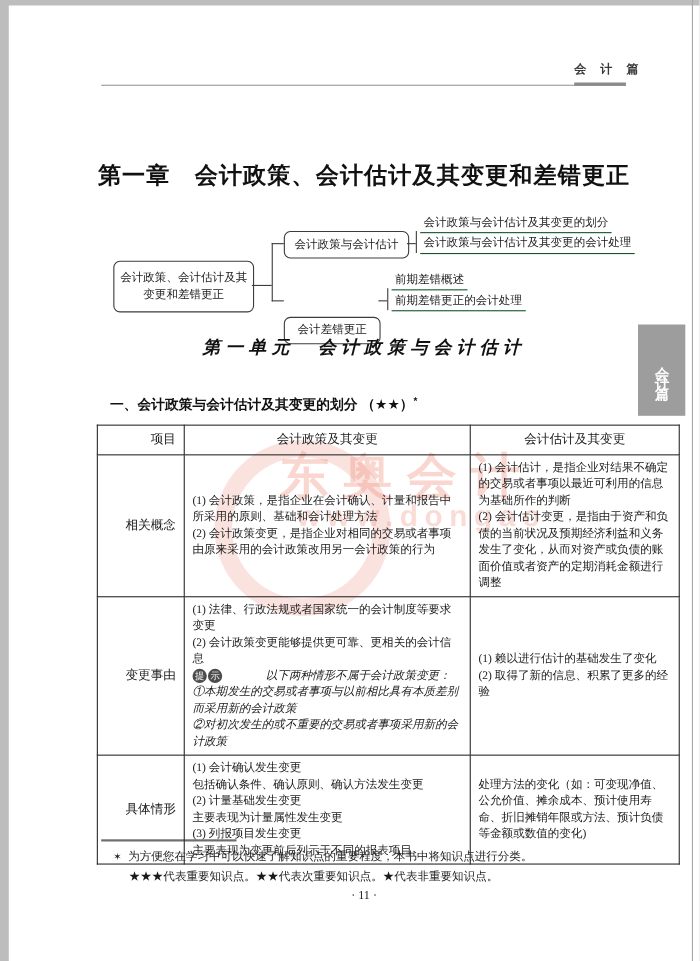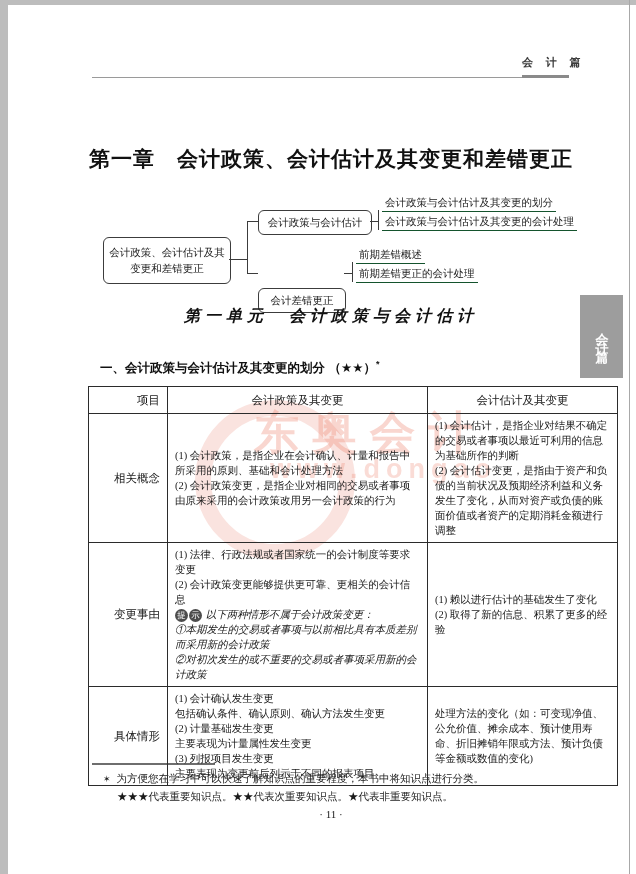--- a/index.html
+++ b/index.html
@@ -40,21 +40,21 @@
     table-layout:fixed;z-index:2;background:transparent;}
   .tbl td,.tbl th{border:1px solid #2b2b2b;padding:4px 7px;font-size:10.5px;
     line-height:15px;color:#1a1a1a;vertical-align:middle;background:transparent;
     font-weight:normal;}
   .tbl th{font-size:11.5px;text-align:center;height:18px;line-height:16px;}
   .tbl .c-item{width:64px;text-align:right;font-size:11.5px;}
   .tbl .c-pol{width:245px;}
   .tbl .c-est{width:175px;}
   .tbl p{margin:0;}
   .r1{height:105px;} .r2{height:120px;} .r3{height:97px;}
-  .kai{font-style:italic;}
+  .kai{font-style:italic;margin-left:36px;}
   .tip-badge{display:inline-block;width:13px;height:13px;border-radius:50%;
     background:#4c4c4c;color:#fff;font-size:8.5px;line-height:13px;text-align:center;
     vertical-align:middle;margin-right:1px;font-style:normal;}
   
   .wm{position:absolute;z-index:1;pointer-events:none;}
   .wm-ring{left:187px;top:395px;width:128px;height:128px;border:16px solid rgba(234,128,108,0.22);border-radius:50%;}
   .wm-title{left:246px;top:398px;font-size:45px;font-weight:bold;letter-spacing:13px;
     color:rgba(238,138,118,0.35);white-space:nowrap;font-family:"Liberation Sans",sans-serif;}
   .wm-url{left:262px;top:449px;font-size:27px;font-weight:bold;letter-spacing:6px;
     color:rgba(238,138,118,0.30);white-space:nowrap;font-family:"Liberation Sans",sans-serif;}

